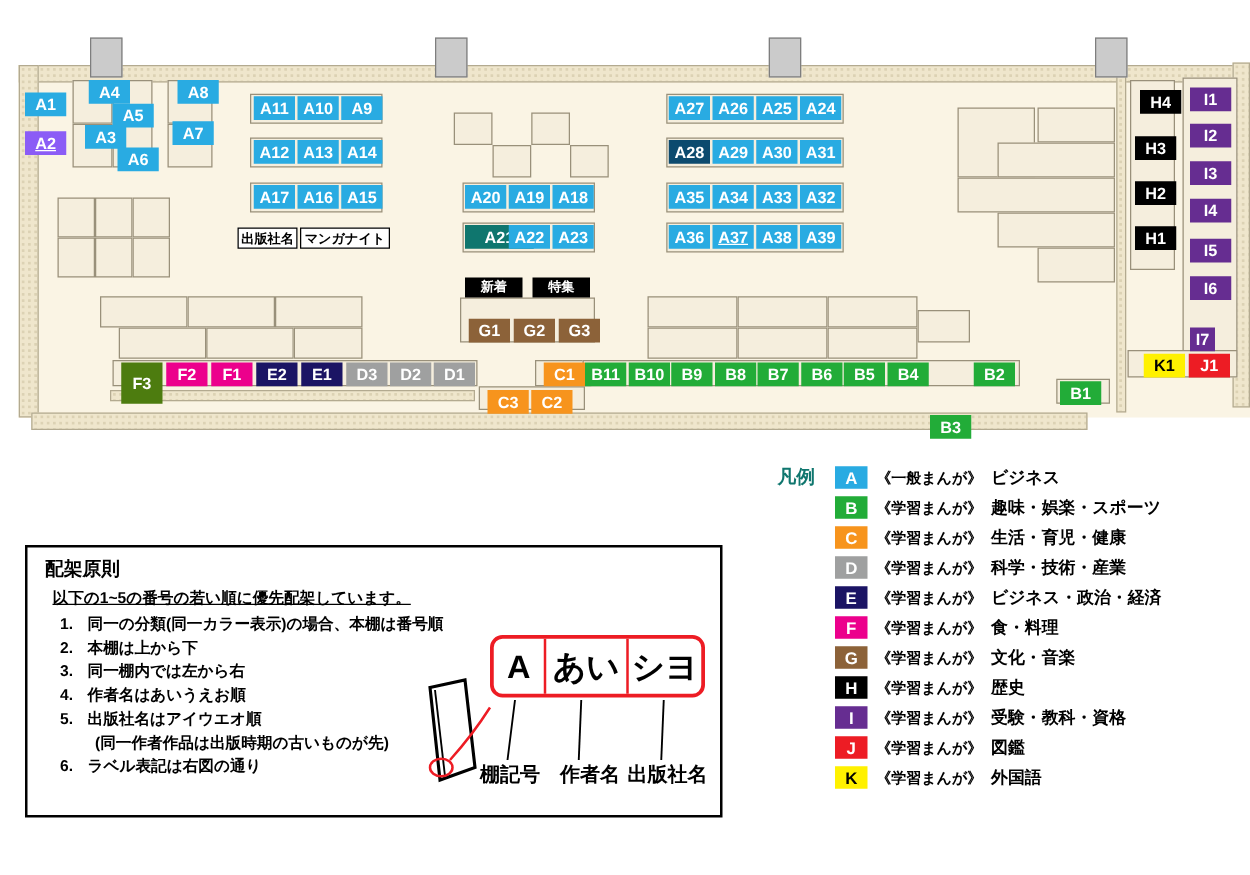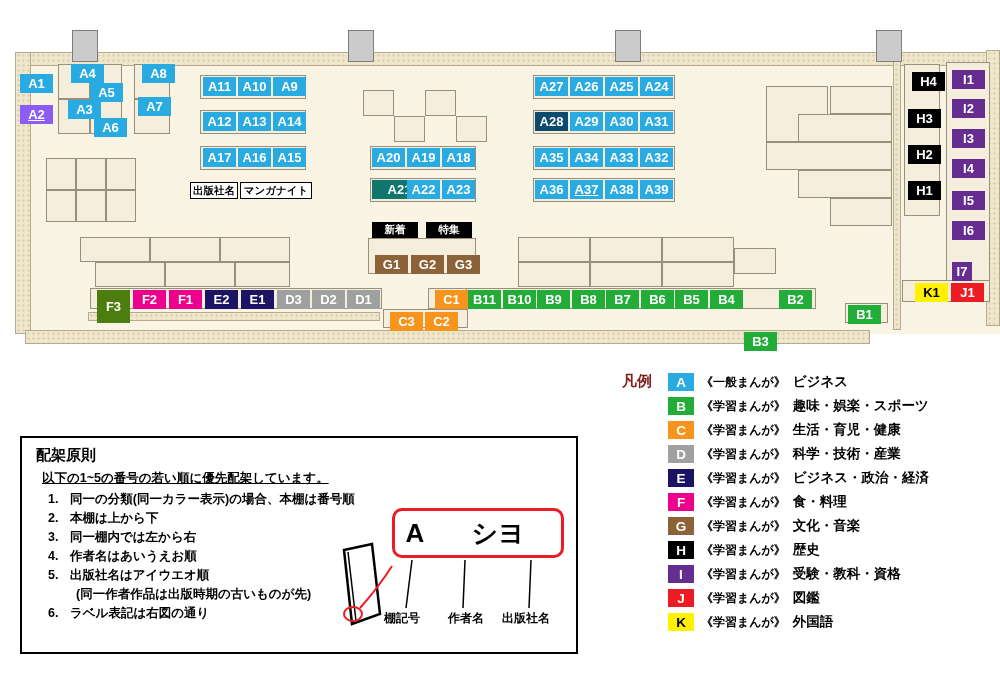--- a/index.html
+++ b/index.html
@@ -12,21 +12,21 @@
   .pillar{position:absolute;background:#cbcbcb;border:1px solid #7e7e7e;box-sizing:border-box;}
   .shelf{position:absolute;background:#f5eedd;border:1px solid #99907a;box-sizing:border-box;}
   .map-label{position:absolute;width:33px;height:19px;color:#fff;font-weight:bold;font-size:13px;
         display:flex;align-items:center;justify-content:center;letter-spacing:0;box-sizing:border-box;}
   .tag{position:absolute;display:flex;align-items:center;justify-content:center;
         font-size:10.5px;font-weight:bold;box-sizing:border-box;}
   .tag-white{background:#fff;border:1px solid #000;color:#000;}
   .tag-black{background:#000;color:#fff;}
   
   .legend{position:absolute;left:622px;top:370px;display:flex;gap:16px;}
-  .legend-title{font-size:15px;font-weight:bold;color:#7f1d1d;padding-top:2px;}
+  .legend-title{font-size:15px;font-weight:bold;color:#0f766e;padding-top:2px;}
   .legend-rows{display:flex;flex-direction:column;}
   .legend-row{display:flex;align-items:center;height:24px;gap:7px;}
   .legend-swatch{width:26px;height:18px;color:#fff;font-weight:bold;font-size:13.5px;
         display:flex;align-items:center;justify-content:center;flex:0 0 26px;}
   .legend-series{font-size:12px;font-weight:600;color:#000;white-space:nowrap;}
   .legend-cat{font-size:13.5px;font-weight:bold;color:#000;white-space:nowrap;}
   
   .principles{position:absolute;left:20px;top:436px;width:558px;height:218px;border:2px solid #000;
         background:#fff;box-sizing:border-box;}
   .principles-title{position:absolute;left:14px;top:8px;font-size:15px;font-weight:bold;}
@@ -39,21 +39,21 @@
   .illustration{position:absolute;left:304px;top:60px;width:248px;height:150px;}
   .leaders{position:absolute;left:0;top:0;}
   .label-box{position:absolute;left:66px;top:10px;width:172px;height:50px;border:3px solid #ed1c24;
         border-radius:10px;background:#fff;display:flex;align-items:stretch;box-sizing:border-box;}
   .seg{display:flex;align-items:center;justify-content:center;font-size:26px;font-weight:bold;color:#000;}
   .seg-a{width:40px;}
   .seg-b{width:64px;border-left:2px solid #ed1c24;border-right:2px solid #ed1c24;}
   .seg-c{flex:1;}
   .book{position:absolute;left:0;top:40px;}
   .captions{position:absolute;left:0;top:112px;width:100%;height:20px;}
-  .caption{position:absolute;font-size:12px;font-weight:bold;white-space:nowrap;}
+  .caption{position:absolute;font-size:16px;font-weight:bold;white-space:nowrap;}
 </style>
 </head>
 <body>
 
 <div class="page">
 
   <div class="map">
       <div class="floor" style="left: 15px; top: 52px; width: 985px; height: 282px;"></div>
       <div class="wall" style="left: 15px; top: 52px; width: 985px; height: 14px;"></div>
       <div class="wall" style="left: 15px; top: 52px; width: 16px; height: 282px;"></div>
@@ -300,20 +300,21 @@
         <line x1="205" y1="62" x2="203" y2="110" stroke="#000" stroke-width="1.5"></line>
       </svg>
       <svg class="book" width="70" height="95" viewBox="0 0 70 95">
         <path d="M18 12 L46 6 L54 76 L26 86 Z" fill="#ffffff" stroke="#000000" stroke-width="2.5"></path>
         <path d="M22 14 L30 83" stroke="#000000" stroke-width="1.5" fill="none"></path>
         <ellipse cx="27" cy="76" rx="9" ry="7" fill="none" stroke="#ed1c24" stroke-width="2"></ellipse>
         <path d="M34 70 Q52 50 66 28" fill="none" stroke="#ed1c24" stroke-width="2"></path>
       </svg>
       <div class="label-box">
         <span class="seg seg-a">A</span>
+        <span class="seg seg-b">あい</span>
         <span class="seg seg-c">シヨ</span>
       </div>
       <div class="captions">
           <span class="caption" style="left: 58px;">棚記号</span>
           <span class="caption" style="left: 122px;">作者名</span>
           <span class="caption" style="left: 176px;">出版社名</span>
         </div>
     </div>
   </div>
 

